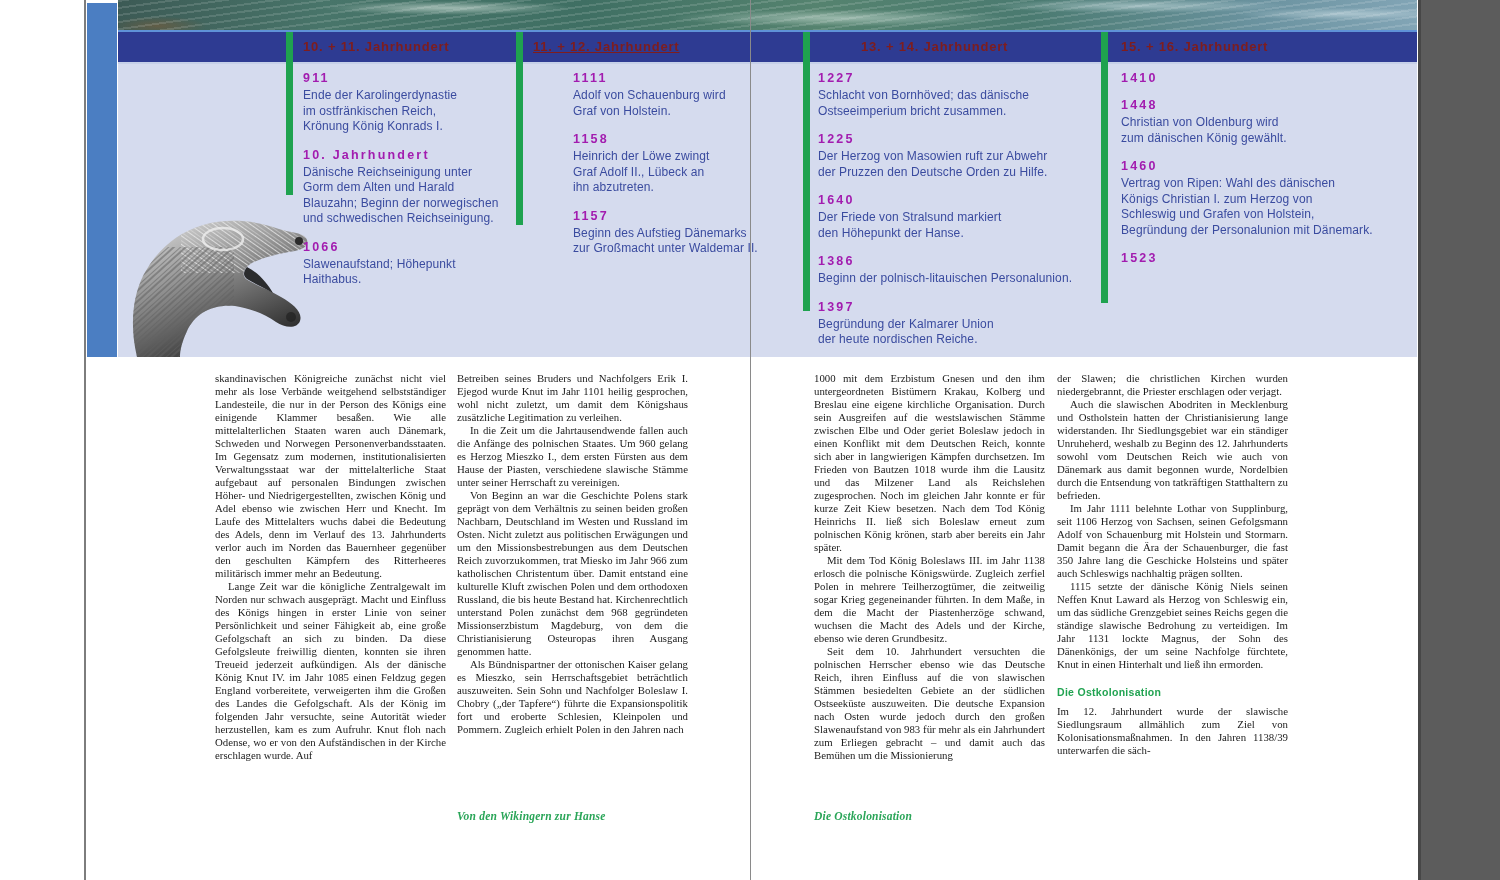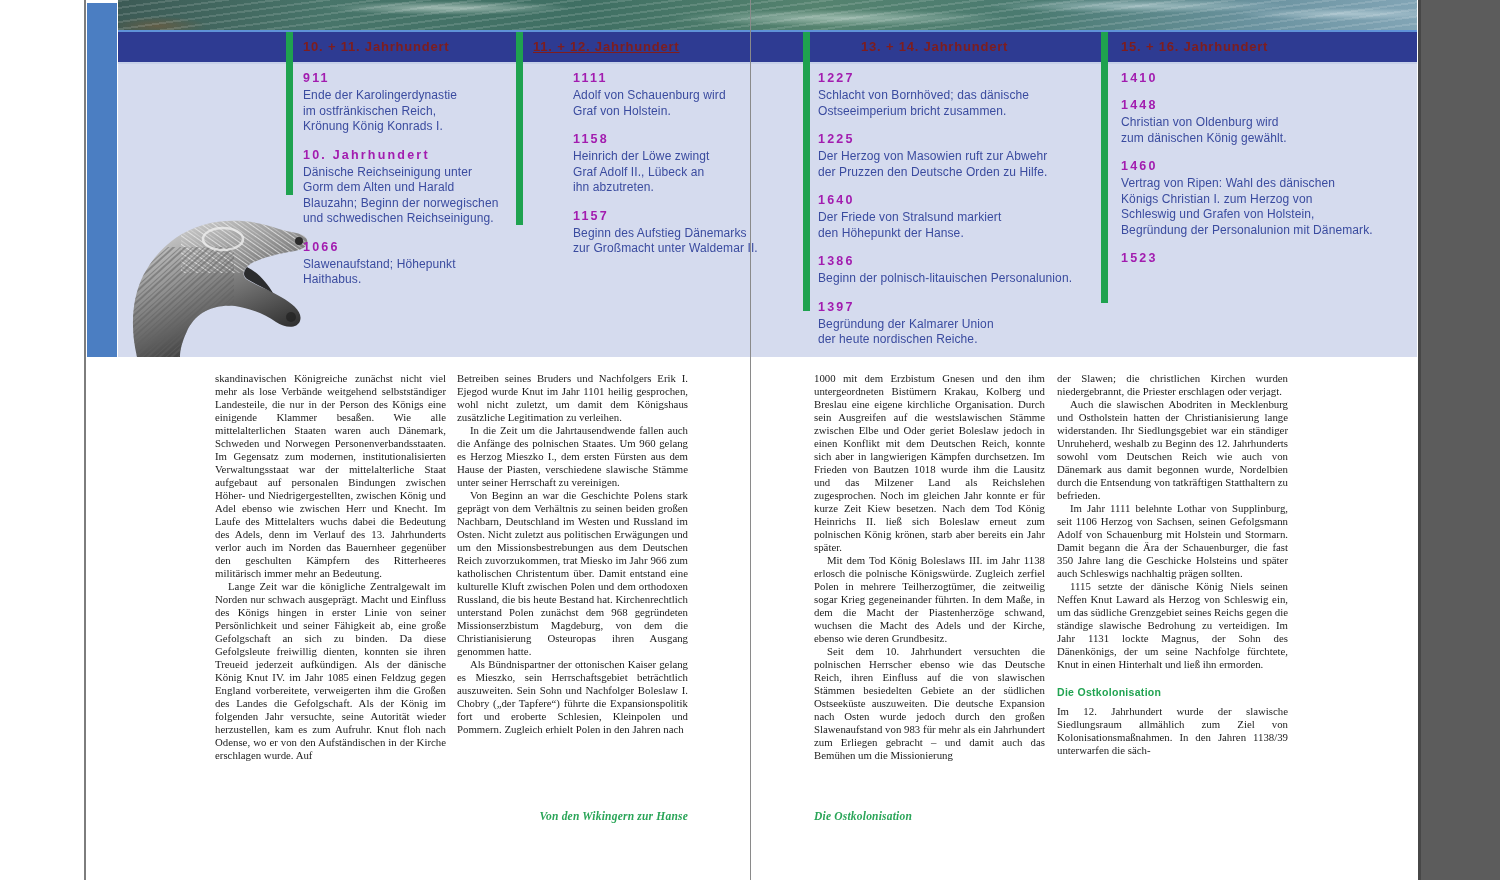--- a/index.html
+++ b/index.html
@@ -55,21 +55,21 @@
         font-size:10.8px;line-height:13px;color:#1b1b1b;text-align:justify;}
   #bcol1{left:215px;} #bcol2{left:457px;} #bcol3{left:814px;} #bcol4{left:1057px;}
   .bcol p{margin:0;}
   .bcol p.ind{text-indent:13px;}
   .sect-head{font-family:"Liberation Sans",sans-serif;color:#21a351;font-weight:bold;
              font-size:10.5px;letter-spacing:.3px;margin:15px 0 6px 0;text-align:left;}
 
   
   .foot{position:absolute;top:810px;font-family:"Liberation Serif",serif;font-style:italic;
         font-weight:bold;color:#2aa558;font-size:11.5px;letter-spacing:.2px;}
-  #footL{left:457px;width:231px;text-align:right;}
+  #footL{left:457px;width:231px;text-align:left;}
   #footR{left:814px;width:231px;text-align:left;}
 </style>
 </head>
 <body>
 
 <div class="canvas">
 
   <div class="gray-side"></div>
   <div class="edge-line"></div>
   <div class="blue-strip"></div>

